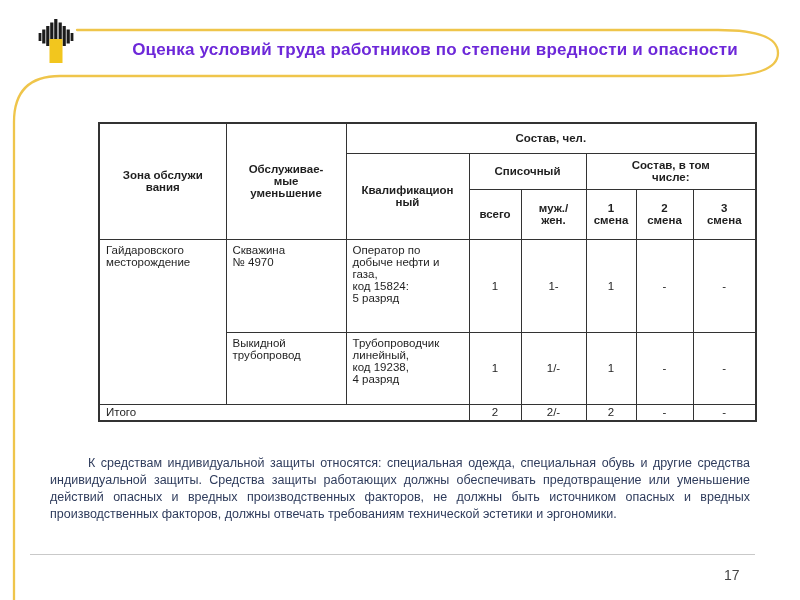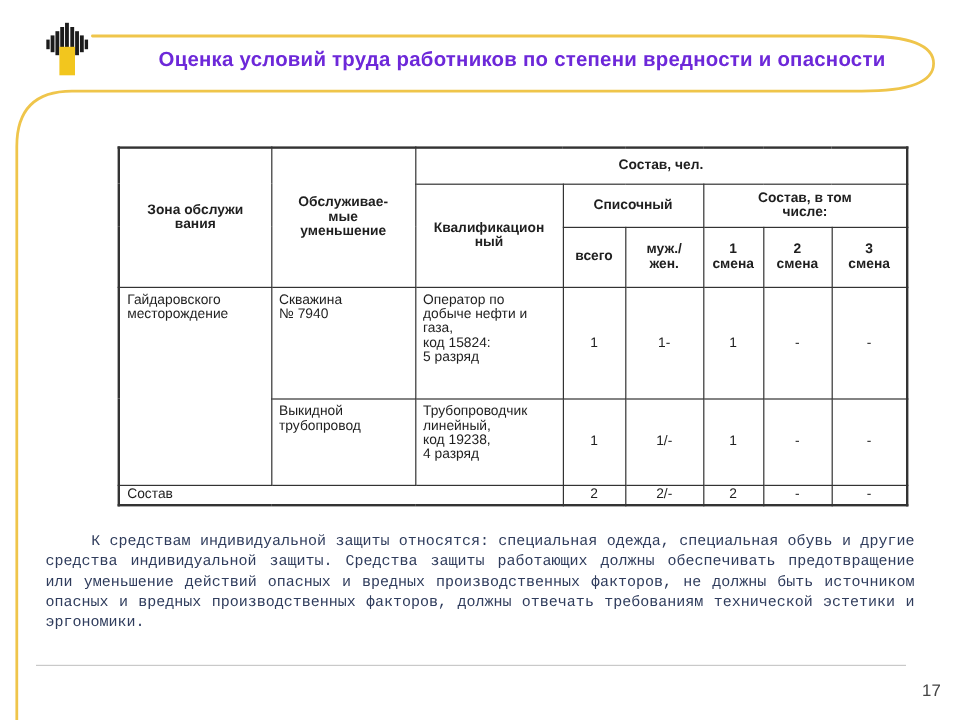--- a/index.html
+++ b/index.html
@@ -29,24 +29,24 @@
   td.tc{text-align:left;vertical-align:top;padding:4px 6px;font-weight:normal;}
   td.nc{text-align:center;vertical-align:middle;padding:1px 2px;font-weight:normal;}
   tr.h1{height:30px;} tr.h2{height:36px;} tr.h3{height:50px;}
   tr.d1{height:93px;} tr.d2{height:72px;} tr.trtot{height:17px;}
   td.total-label{vertical-align:middle;padding:1px 6px;}
   
   .bodytext{
     position:absolute;left:38px;top:443px;width:724px;
     font-size:12.5px;line-height:17px;color:#2f3c5c;text-align:justify;
   }
-  .bodytext p{margin:0;text-indent:38px;font-family:Liberation Mono, monospace;}
+  .bodytext p{margin:12px;text-indent:38px;}
   
   .footer-line{position:absolute;left:30px;top:554px;width:725px;height:1px;background:#c9c9c9;}
-  .page-number{position:absolute;right:16px;top:567px;width:60px;text-align:right;
+  .page-number{position:absolute;right:16px;top:567px;width:60px;
     font-size:14px;color:#454545;}
 </style>
 </head>
 <body>
 
 <svg id="swoosh" viewBox="0 0 800 600" xmlns="http://www.w3.org/2000/svg">
   <path d="M 77 30 L 718 30 Q 778 30 778 53 Q 778 76 718 76 L 60 76 Q 14 76 14 122 L 14 600" fill="none" stroke="#EFC54B" stroke-width="2.3" stroke-linecap="round"></path>
 </svg>
 
 <svg id="logo" viewBox="0 0 38 50" xmlns="http://www.w3.org/2000/svg">
@@ -101,21 +101,21 @@
 смена</td>
       <td class="hc">2
 смена</td>
       <td class="hc">3
 смена</td>
     </tr>
     <tr class="d1">
       <td class="tc" rowspan="2">Гайдаровского
 месторождение</td>
       <td class="tc">Скважина
-№ 7940</td>
+№ 4970</td>
       <td class="tc">Оператор по
 добыче нефти и
 газа,
 код 15824:
 5 разряд</td>
       <td class="nc">1</td>
       <td class="nc">1-</td>
       <td class="nc">1</td>
       <td class="nc">-</td>
       <td class="nc">-</td>
@@ -127,21 +127,21 @@
 линейный,
 код 19238,
 4 разряд</td>
       <td class="nc">1</td>
       <td class="nc">1/-</td>
       <td class="nc">1</td>
       <td class="nc">-</td>
       <td class="nc">-</td>
     </tr>
     <tr class="trtot">
-      <td class="tc total-label" colspan="3">Состав</td>
+      <td class="tc total-label" colspan="3">Итого</td>
       <td class="nc">2</td>
       <td class="nc">2/-</td>
       <td class="nc">2</td>
       <td class="nc">-</td>
       <td class="nc">-</td>
     </tr>
   </tbody>
 </table>
 
 <div class="bodytext">

